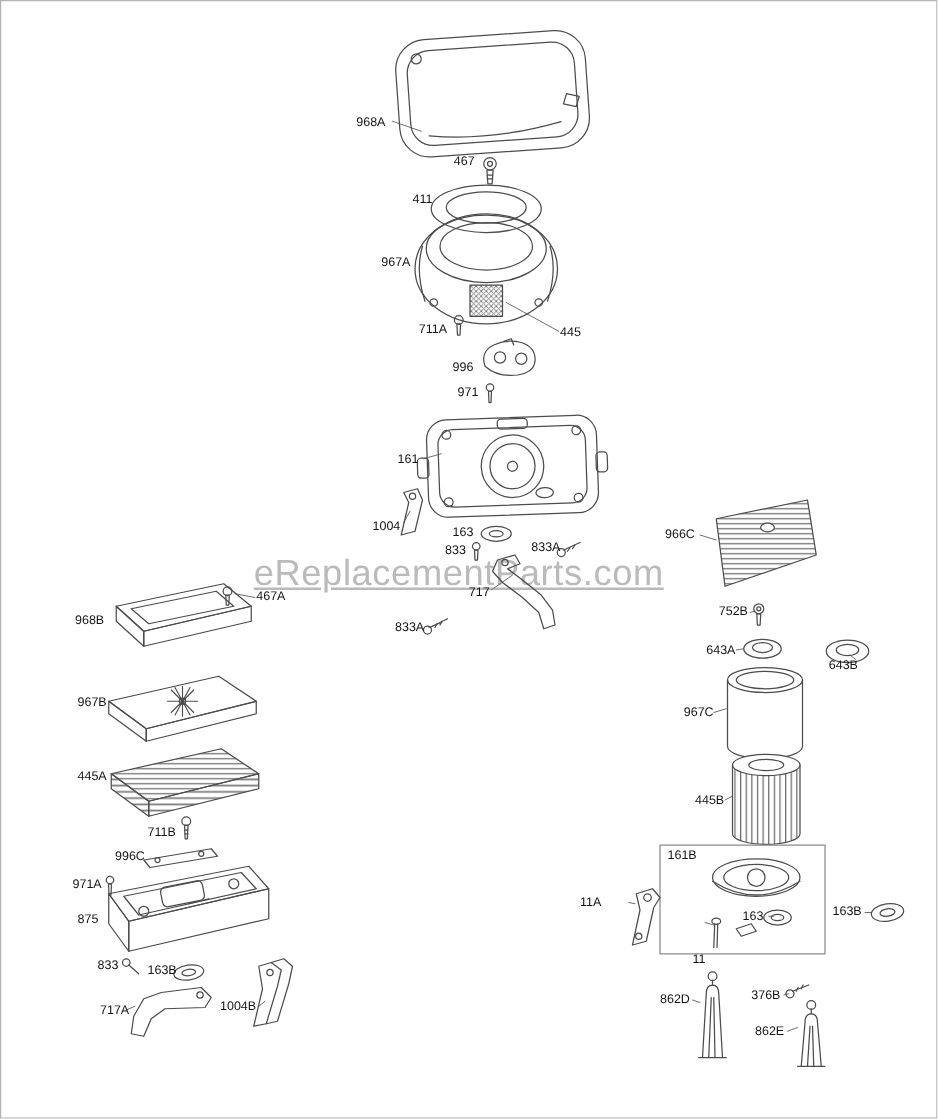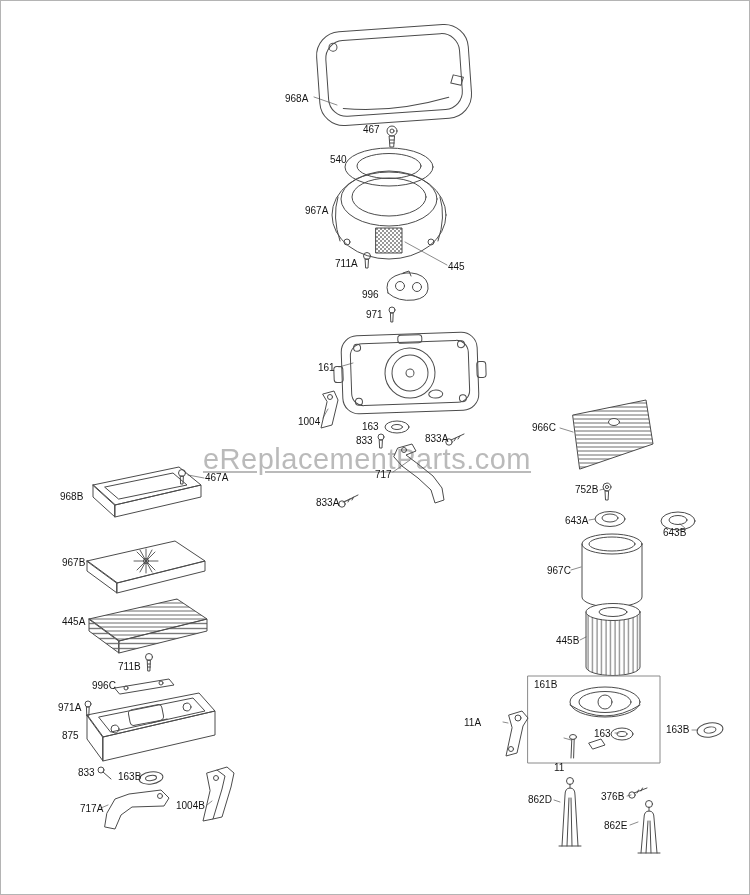--- a/index.html
+++ b/index.html
@@ -336,21 +336,21 @@
         <path d="M216 769 L226 766 L233 772 L230 786 L221 816 L212 818"></path>
         <circle cx="215" cy="777" r="2.5"></circle>
       </g>
 
     </g>
   </svg>
 
   <div class="labels">
     <span class="lbl" style="left:284px;top:92px">968A</span>
     <span class="lbl" style="left:362px;top:123px">467</span>
-    <span class="lbl" style="left:329px;top:153px">540</span>
+    <span class="lbl" style="left:329px;top:153px">411</span>
     <span class="lbl" style="left:304px;top:204px">967A</span>
     <span class="lbl" style="left:334px;top:257px">711A</span>
     <span class="lbl" style="left:447px;top:260px">445</span>
     <span class="lbl" style="left:361px;top:288px">996</span>
     <span class="lbl" style="left:365px;top:308px">971</span>
     <span class="lbl" style="left:317px;top:361px">161</span>
     <span class="lbl" style="left:297px;top:415px">1004</span>
     <span class="lbl" style="left:361px;top:420px">163</span>
     <span class="lbl" style="left:355px;top:434px">833</span>
     <span class="lbl" style="left:424px;top:432px">833A</span>

